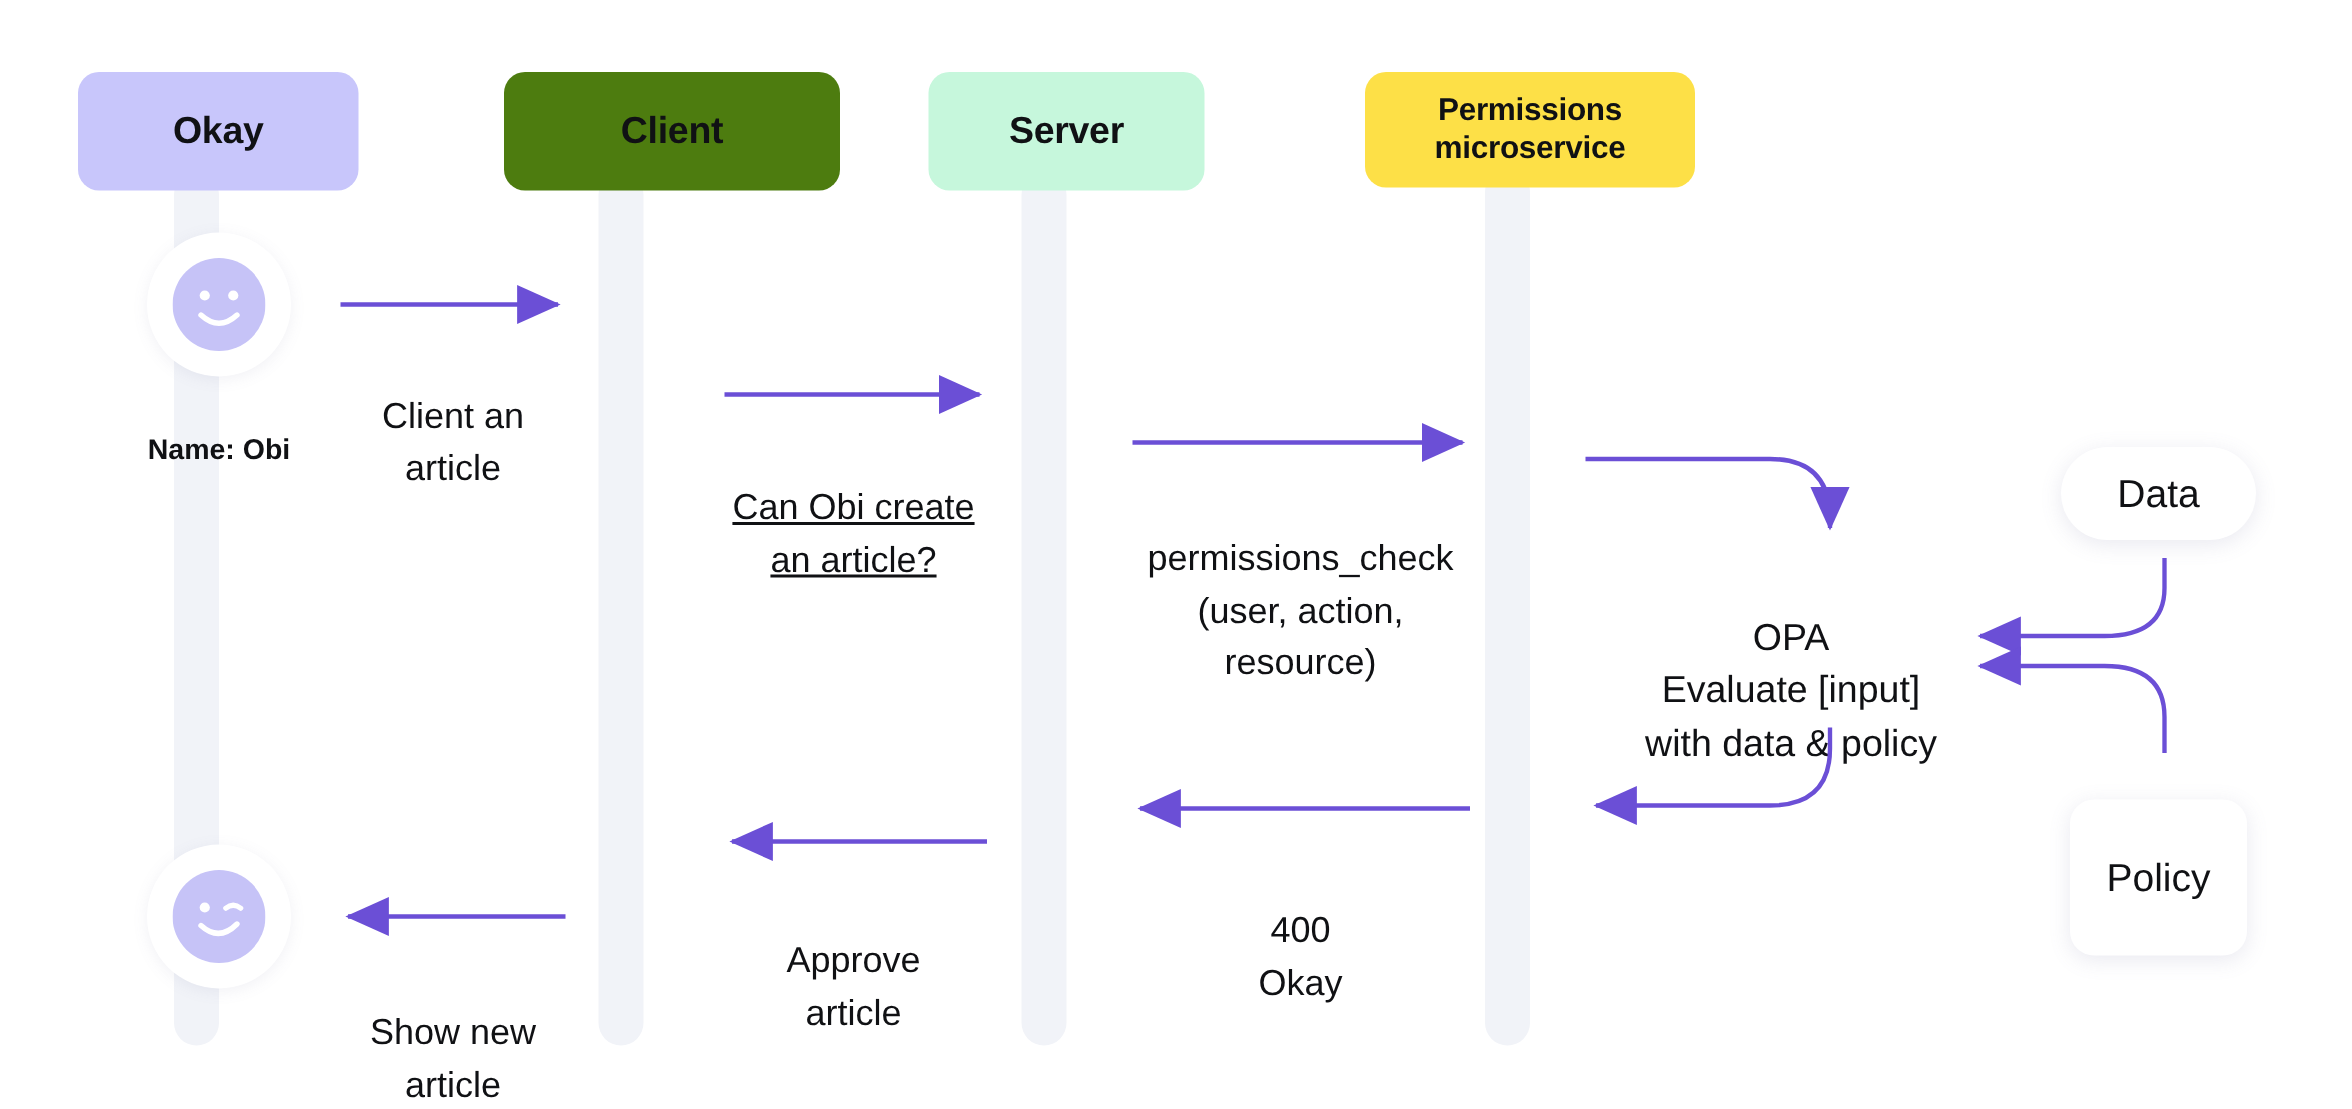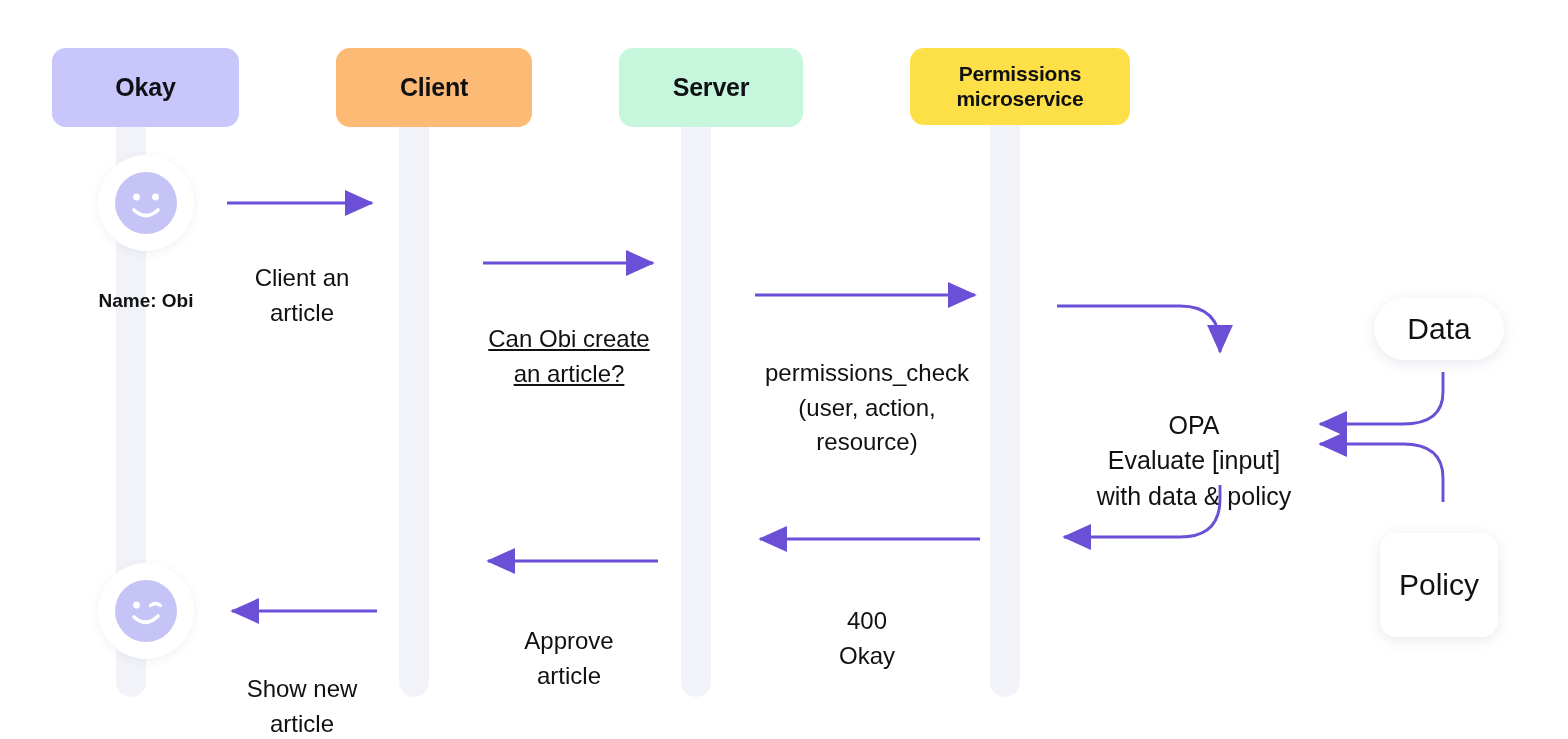--- a/index.html
+++ b/index.html
@@ -41,21 +41,21 @@
     font-size:24px;line-height:1.45;white-space:pre-line;
   }
   .lbl.name{font-size:19px;font-weight:bold;}
   .lbl.opa{font-size:25px;line-height:1.42;}
 
   
   .rnode{
     position:absolute;background:#ffffff;
     box-shadow:0 3px 14px rgba(120,120,160,0.16);
     display:flex;align-items:center;justify-content:center;
-    color:#101114;font-size:30px;box-sizing:border-box;
+    color:#101114;font-size:26px;box-sizing:border-box;
   }
   .rnode.pill{border-radius:38px;}
   .rnode.square{border-radius:16px;}
 
   
   #arrows{position:absolute;left:0;top:0;width:1568px;height:739px;
           pointer-events:none;overflow:visible;}
 </style>
 </head>
 <body>
@@ -64,21 +64,21 @@
 
   <div class="lifebar" style="left:116px;top:115px;height:582px;"></div>
   <div class="lifebar" style="left:399px;top:115px;height:582px;"></div>
   <div class="lifebar" style="left:681px;top:115px;height:582px;"></div>
   <div class="lifebar" style="left:990px;top:113px;height:584px;"></div>
 
   <div class="phead one-line" style="left:52px;top:48px;width:187px;height:79px;background:#c8c6fb;">
     <span>Okay</span>
   </div>
 
-  <div class="phead one-line" style="left:336px;top:48px;width:196px;height:79px;background:#fdba74;">
+  <div class="phead one-line" style="left:336px;top:48px;width:224px;height:79px;background:#4d7c0f;">
     <span>Client</span>
   </div>
 
   <div class="phead one-line" style="left:619px;top:48px;width:184px;height:79px;background:#c6f7dc;align-items:center;">
     <span>Server</span>
   </div>
 
   <div class="phead two-line" style="left:910px;top:48px;width:220px;height:77px;background:#fde047;">
     <span style="white-space:pre-line;">Permissions
 microservice</span>

